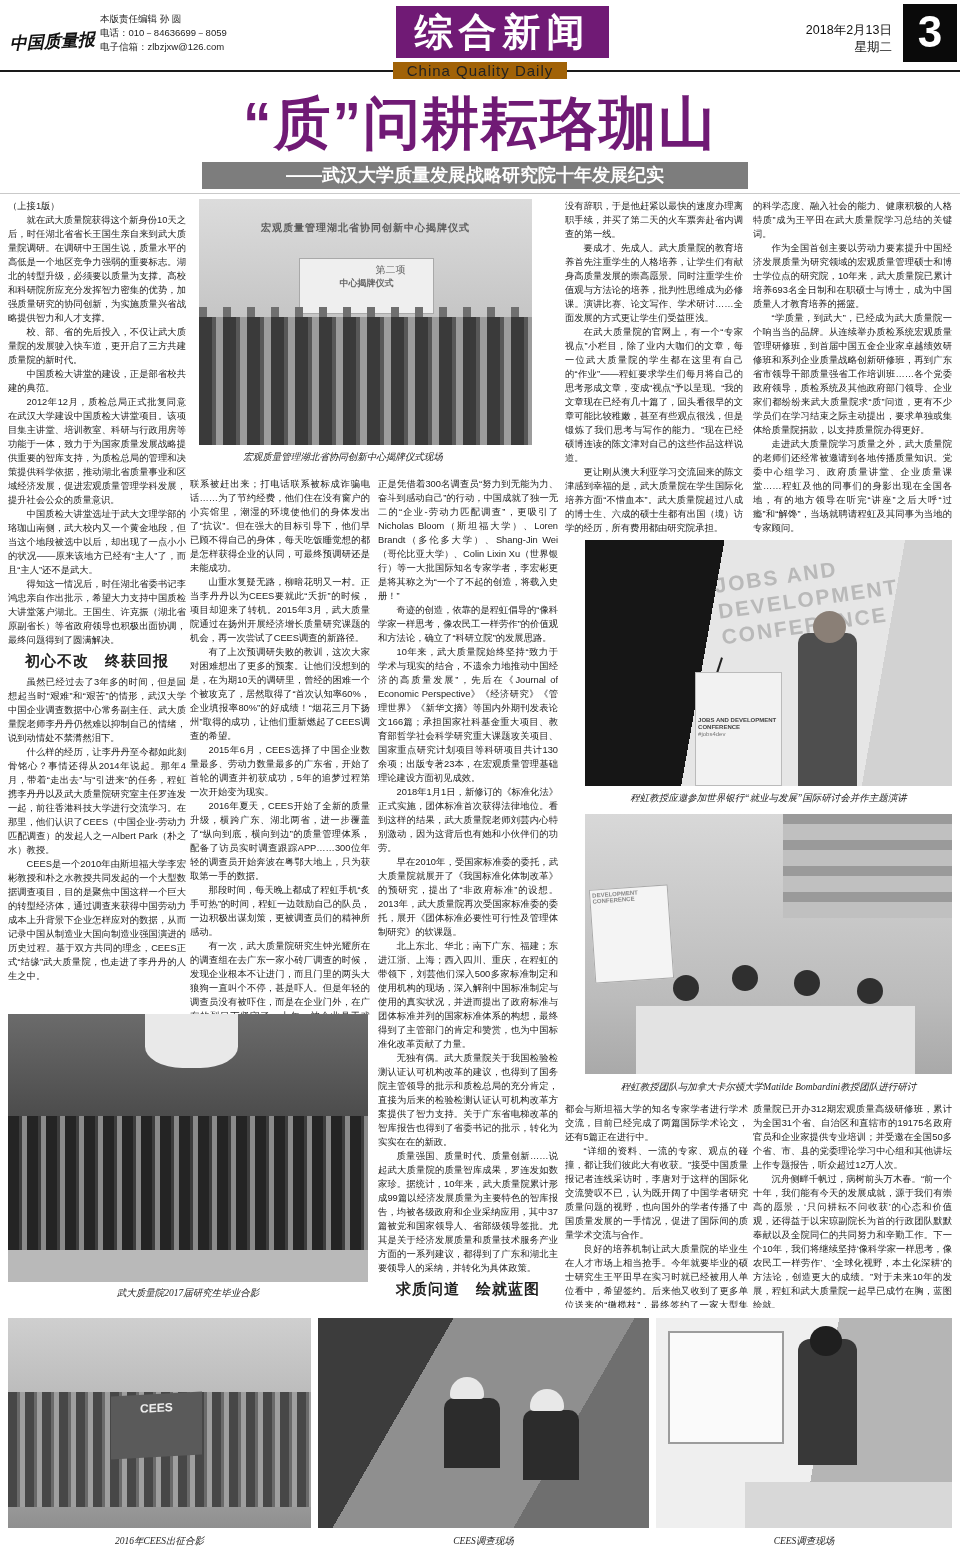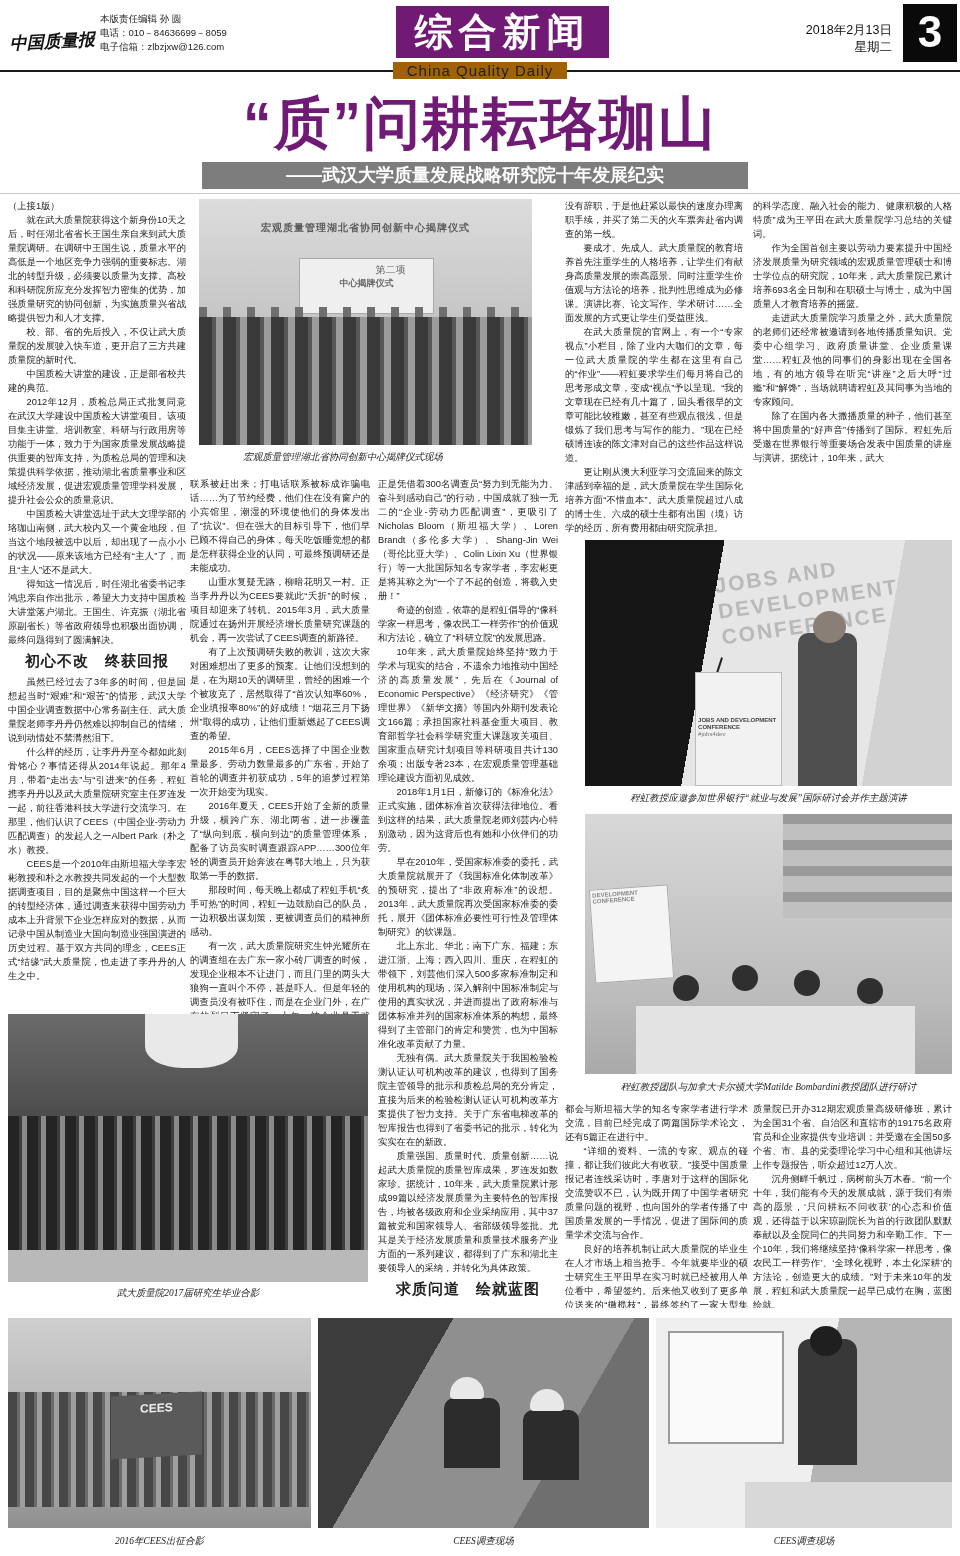--- a/index.html
+++ b/index.html
@@ -180,20 +180,21 @@
         <p>在武大质量院的官网上，有一个“专家视点”小栏目，除了业内大咖们的文章，每一位武大质量院的学生都在这里有自己的“作业”——程虹要求学生们每月将自己的思考形成文章，变成“视点”予以呈现。“我的文章现在已经有几十篇了，回头看很早的文章可能比较稚嫩，甚至有些观点很浅，但是锻炼了我们思考与写作的能力。”现在已经硕博连读的陈文津对自己的这些作品这样说道。</p>
         <p>更让刚从澳大利亚学习交流回来的陈文津感到幸福的是，武大质量院在学生国际化培养方面“不惜血本”。武大质量院超过八成的博士生、六成的硕士生都有出国（境）访学的经历，所有费用都由研究院承担。</p>
         <p>武大质量院的老师李唐对此深有体会。从去年6月份开始，他就和院里其他几位老师、两位学生一行5人来到美国斯坦福大学交流访问，在斯坦福大学拥有独立的办公室，基于CEES调查数据，整个团队每</p>
       </div>
   </div>
 
   <div class="abs col" style="left:753px;top:199px;width:199px;height:338px;">
     <div>
         <p class="noindent">的科学态度、融入社会的能力、健康积极的人格特质”成为王平田在武大质量院学习总结的关键词。</p>
         <p>作为全国首创主要以劳动力要素提升中国经济发展质量为研究领域的宏观质量管理硕士和博士学位点的研究院，10年来，武大质量院已累计培养693名全日制和在职硕士与博士，成为中国质量人才教育培养的摇篮。</p>
+        <p>“学质量，到武大”，已经成为武大质量院一个响当当的品牌。从连续举办质检系统宏观质量管理研修班，到首届中国五金企业家卓越绩效研修班和系列企业质量战略创新研修班，再到广东省市领导干部质量强省工作培训班……各个党委政府领导，质检系统及其他政府部门领导、企业家们都纷纷来武大质量院求“质”问道，更有不少学员们在学习结束之际主动提出，要求单独或集体给质量院捐款，以支持质量院办得更好。</p>
         <p>走进武大质量院学习质量之外，武大质量院的老师们还经常被邀请到各地传播质量知识。党委中心组学习、政府质量讲堂、企业质量课堂……程虹及他的同事们的身影出现在全国各地，有的地方领导在听完“讲座”之后大呼“过瘾”和“解馋”，当场就聘请程虹及其同事为当地的专家顾问。</p>
         <p>除了在国内各大撒播质量的种子，他们甚至将中国质量的“好声音”传播到了国际。程虹先后受邀在世界银行等重要场合发表中国质量的讲座与演讲。据统计，10年来，武大</p>
       </div>
   </div>
 
   <div class="abs photo" style="left:585px;top:540px;width:367px;height:246px;">
     <div class="p2-bg"></div>
     <div class="p2-bigtext">JOBS AND DEVELOPMENT CONFERENCE</div>
     <div class="p2-speaker"></div>
     <div class="p2-head"></div>

